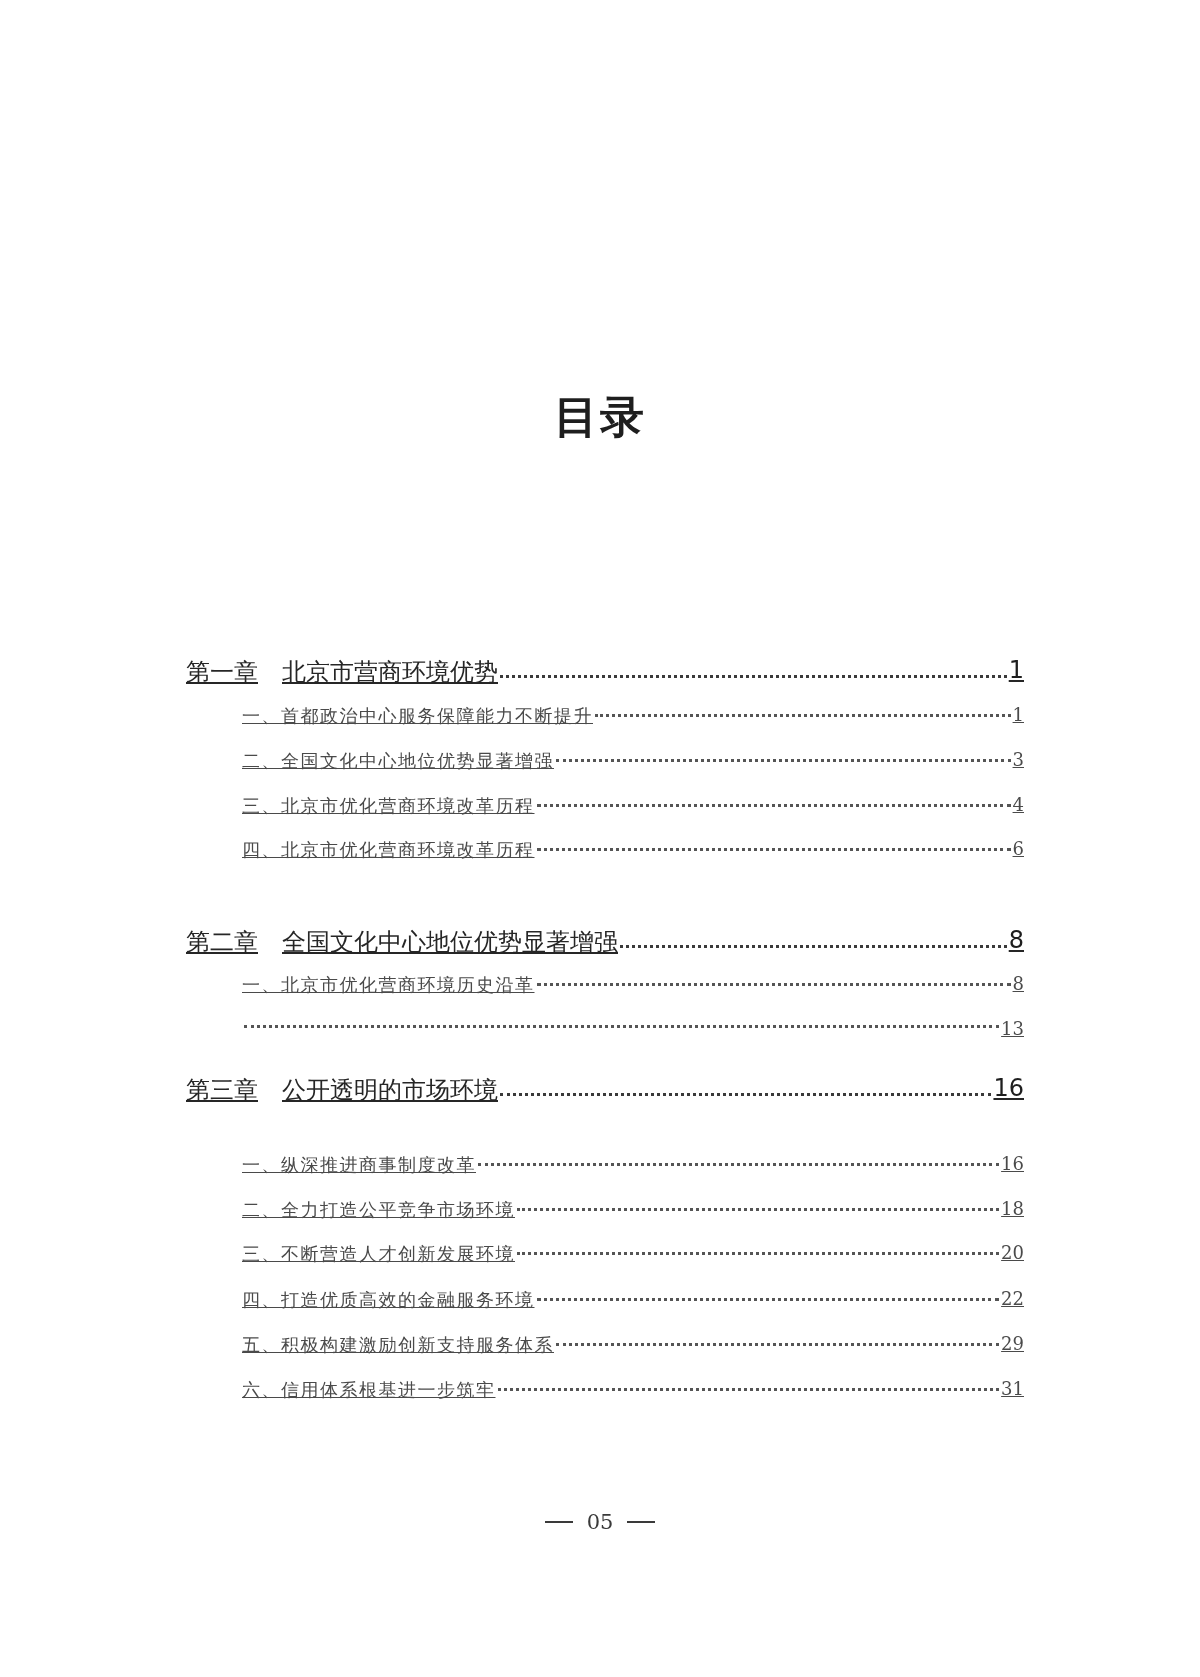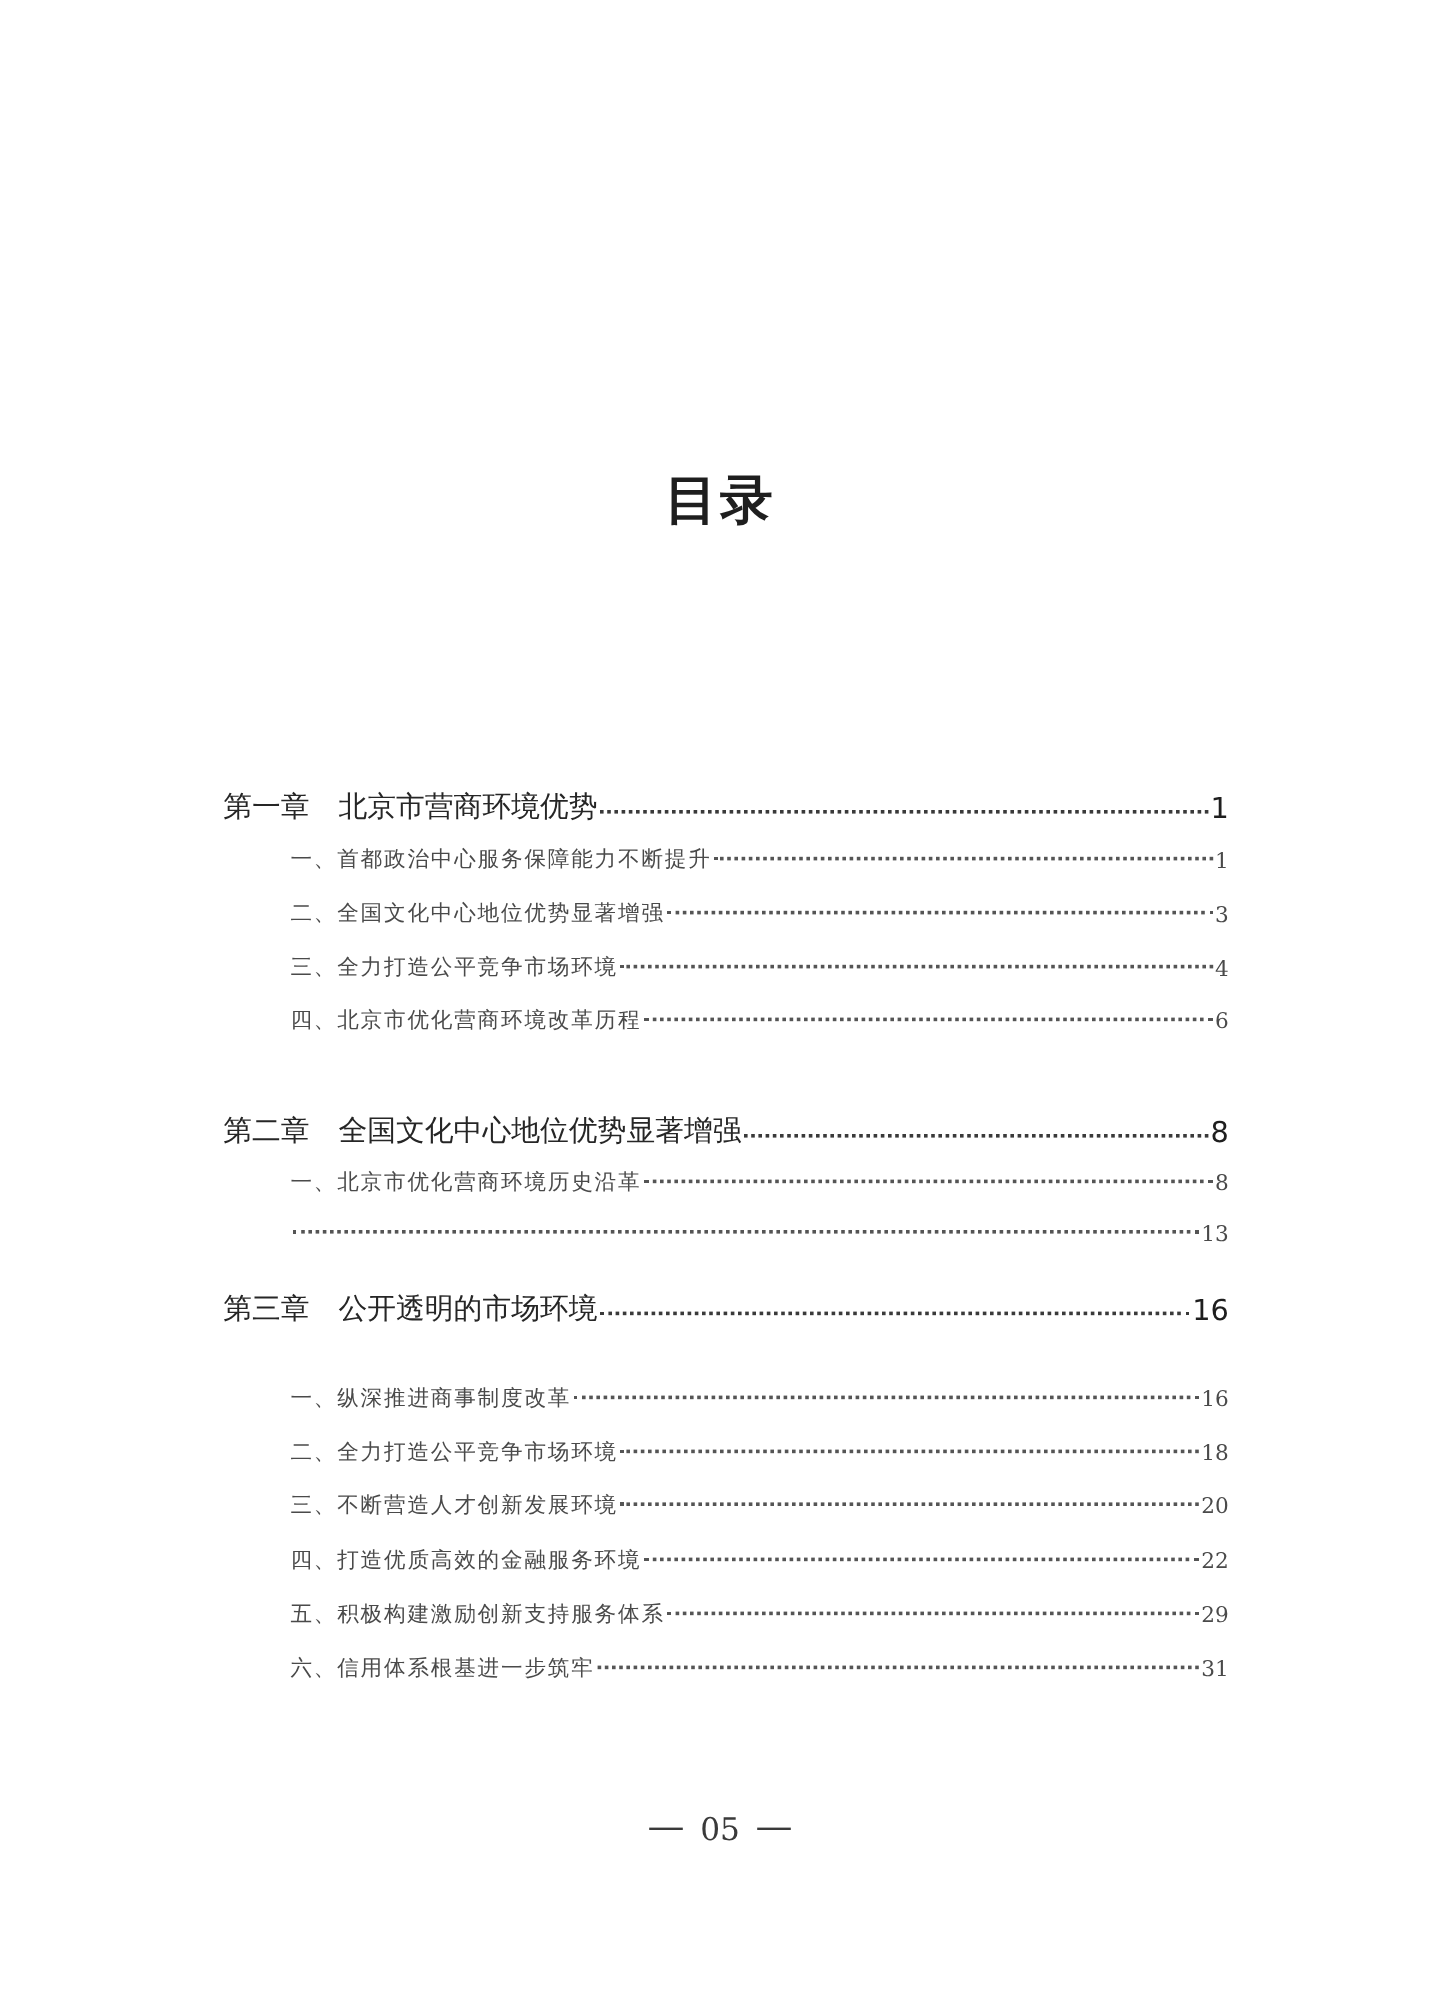--- a/index.html
+++ b/index.html
@@ -22,22 +22,23 @@
     text-align: center;
     font-family: "DejaVu Serif", "Liberation Serif", serif;
     font-weight: bold;
     font-size: 44px;
     letter-spacing: 2px;
     color: #1e1e1e;
   }
   .toc-row {
     position: absolute;
     display: flex;
-    align-items: flex-end;
+    align-items: flex-start;
     white-space: nowrap;
+    text-decoration: underline;
   }
   .toc-row.chapter {
     left: 186px;
     width: 838px;
     font-family: "DejaVu Sans", "Liberation Sans", sans-serif;
     font-size: 24px;
     color: #262626;
   }
   .toc-row.section {
     left: 242px;
@@ -66,21 +67,21 @@
   }
   .toc-page { flex: 0 0 auto; letter-spacing: 0; }
   .toc-row.chapter .toc-page { font-weight: normal; color: #1e1e1e; }
   .footer {
     position: absolute;
     left: 0;
     width: 1200px;
     top: 1510px;
     text-align: center;
     font-family: "DejaVu Serif", "Liberation Serif", serif;
-    font-size: 26px;
+    font-size: 21px;
     color: #3a3a3a;
   }
   .footer .dash {
     display: inline-block;
     width: 28px;
     height: 0;
     border-top: 2px solid #3a3a3a;
     vertical-align: middle;
     margin: 0 14px;
     position: relative;
@@ -102,21 +103,21 @@
   <span class="toc-text">一、首都政治中心服务保障能力不断提升</span>
   <span class="leader"></span>
   <span class="toc-page">1</span>
 </div>
 <div class="toc-row section" style="top:749px">
   <span class="toc-text">二、全国文化中心地位优势显著增强</span>
   <span class="leader"></span>
   <span class="toc-page">3</span>
 </div>
 <div class="toc-row section" style="top:794px">
-  <span class="toc-text">三、全力打造公平竞争市场环境</span>
+  <span class="toc-text">三、北京市优化营商环境改革历程</span>
   <span class="leader"></span>
   <span class="toc-page">4</span>
 </div>
 <div class="toc-row section" style="top:838px">
   <span class="toc-text">四、北京市优化营商环境改革历程</span>
   <span class="leader"></span>
   <span class="toc-page">6</span>
 </div>
 
 <div class="toc-row chapter" style="top:926px">

